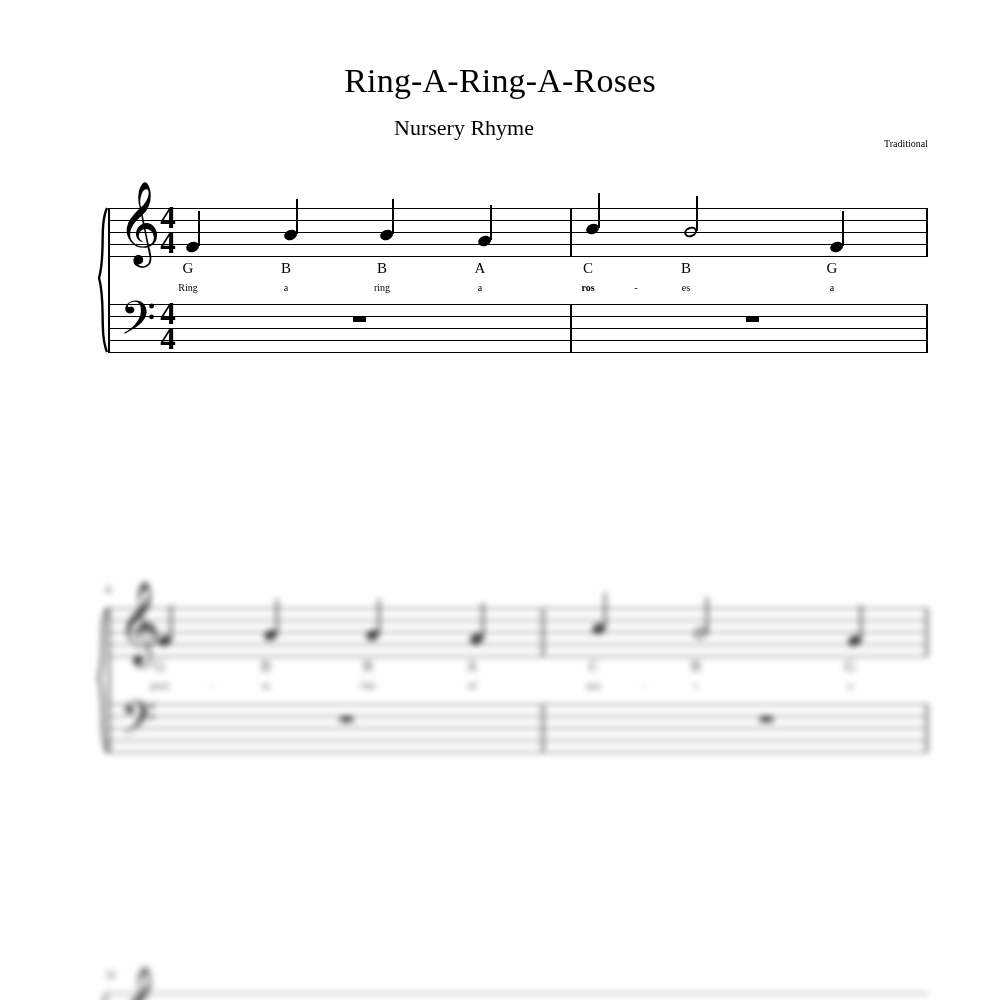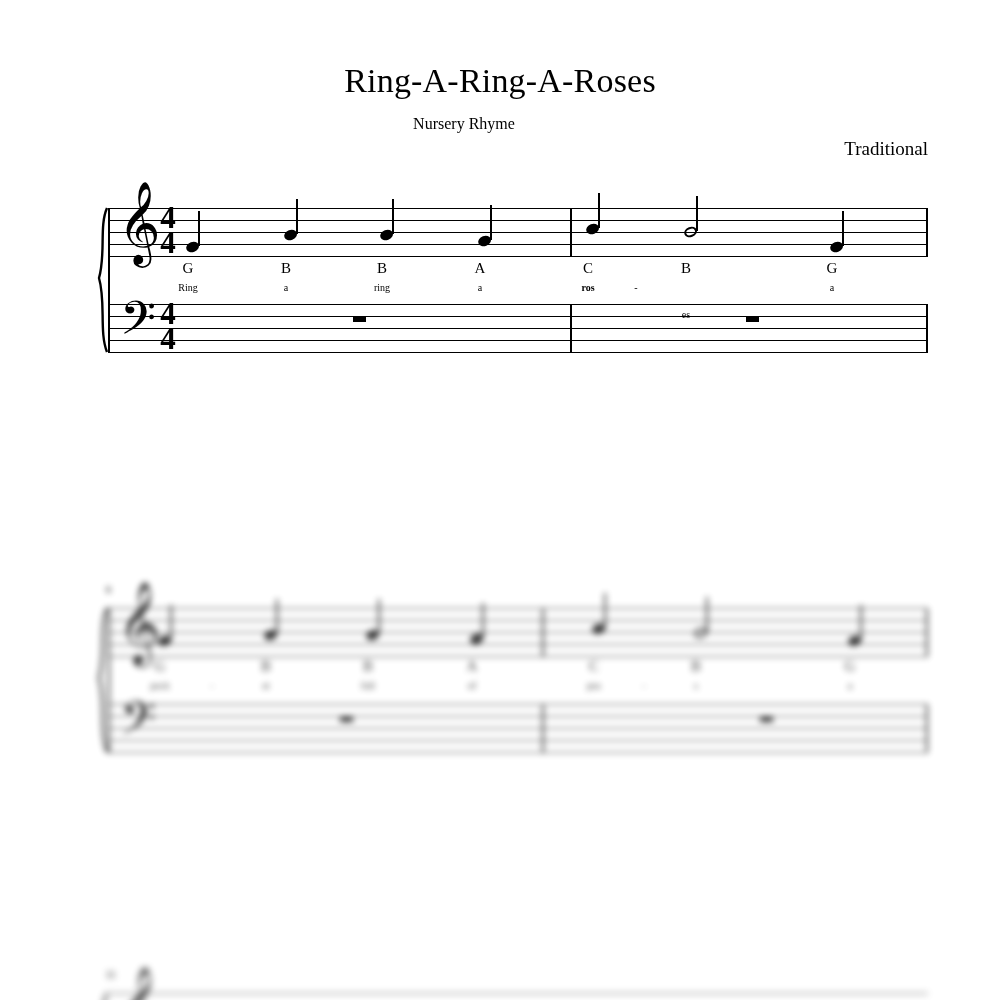--- a/index.html
+++ b/index.html
@@ -25,27 +25,27 @@
     text-align: center;
     font-size: 34px;
     letter-spacing: 0.2px;
   }
   .subtitle {
     position: absolute;
     top: 115px;
     left: 0;
     width: 928px;
     text-align: center;
-    font-size: 16px;
+    font-size: 22px;
   }
   .composer {
     position: absolute;
     top: 138px;
     right: 72px;
-    font-size: 19px;
+    font-size: 10px;
   }
 
   
   .system {
     position: absolute;
     left: 108px;
     width: 820px;
   }
   .system-1 { top: 200px; }
   .system-2 {
@@ -288,21 +288,21 @@
   <div class="chordname" style="left:480px; top:60px;">C</div>
   <div class="chordname" style="left:578px; top:60px;">B</div>
   <div class="chordname" style="left:724px; top:60px;">G</div>
 
   <div class="lyric" style="left:80px; top:82px;">Ring</div>
   <div class="lyric" style="left:178px; top:82px;">a</div>
   <div class="lyric" style="left:274px; top:82px;">ring</div>
   <div class="lyric" style="left:372px; top:82px;">a</div>
   <div class="lyric" style="left:480px; top:82px;font-weight:bold;">ros</div>
   <div class="lyric" style="left:528px; top:82px;">-</div>
-  <div class="lyric" style="left:578px; top:82px;margin-top:27px;">es</div>
+  <div class="lyric" style="left:578px; top:82px;">es</div>
   <div class="lyric" style="left:724px; top:82px;">a</div>
 </div>
 
 <div class="system system-2">
 
   <div class="measure-num">6</div>
 
   <div class="brace">
     <svg width="16" height="148" viewBox="0 0 16 148">
       <path d="M13 2 C5 20, 12 48, 5 72 C12 96, 5 126, 13 146" fill="none" stroke="#000" stroke-width="2.4"></path>

